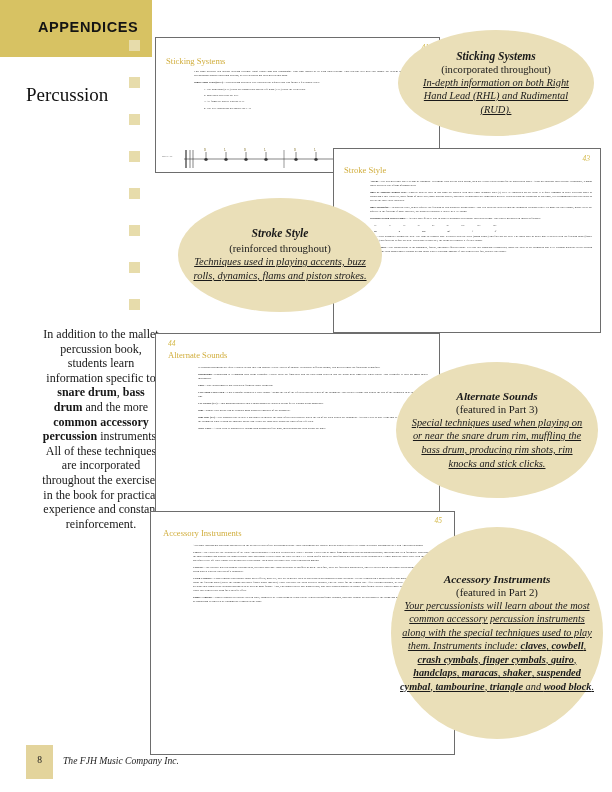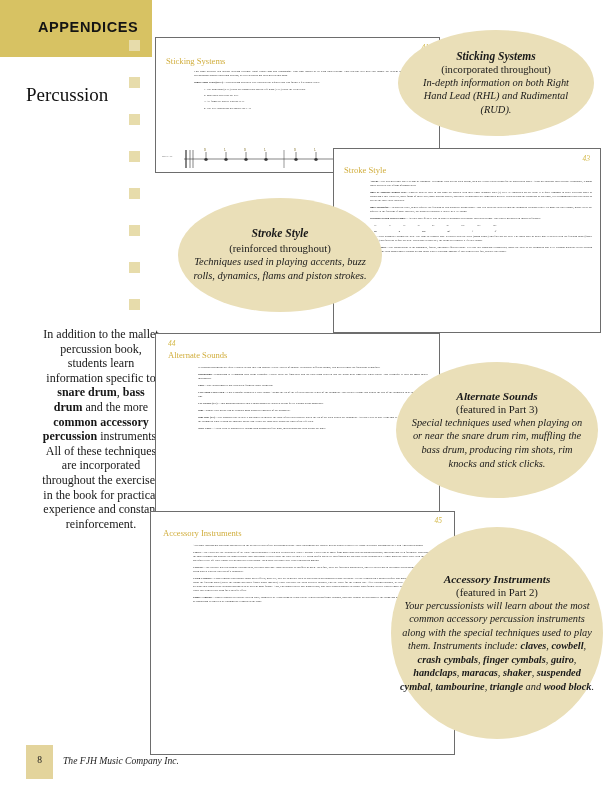--- a/index.html
+++ b/index.html
@@ -173,20 +173,21 @@
     font-weight: bold;
     font-style: italic;
     white-space: nowrap;
   }
   .callout .c-sub {
     font-family: "Liberation Serif", serif;
   }
   .callout .c-desc {
     font-family: "Liberation Serif", serif;
     font-style: italic;
+    text-decoration: underline;
   }
   .callout .c-desc b { font-weight: bold; }
 
   #callout-sticking {
     left: 398px; top: 30px; width: 196px; height: 106px;
     padding: 0 14px;
   }
   #callout-sticking .c-title { font-size: 11.5px; margin-bottom: 2px; }
   #callout-sticking .c-sub { font-size: 10.6px; margin-bottom: 1px; }
   #callout-sticking .c-desc { font-size: 10.4px; line-height: 13.6px; }

